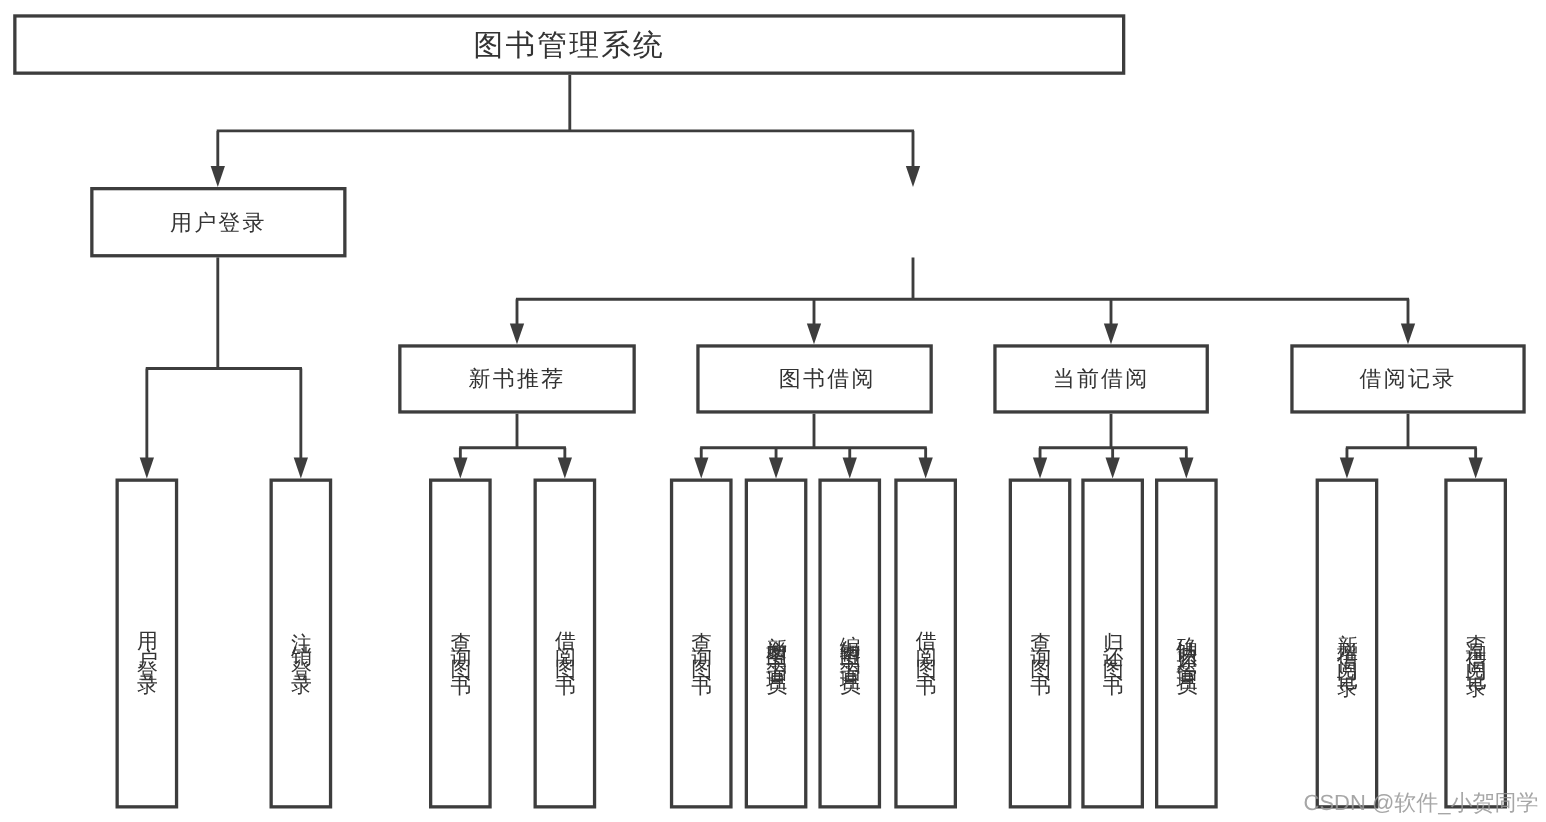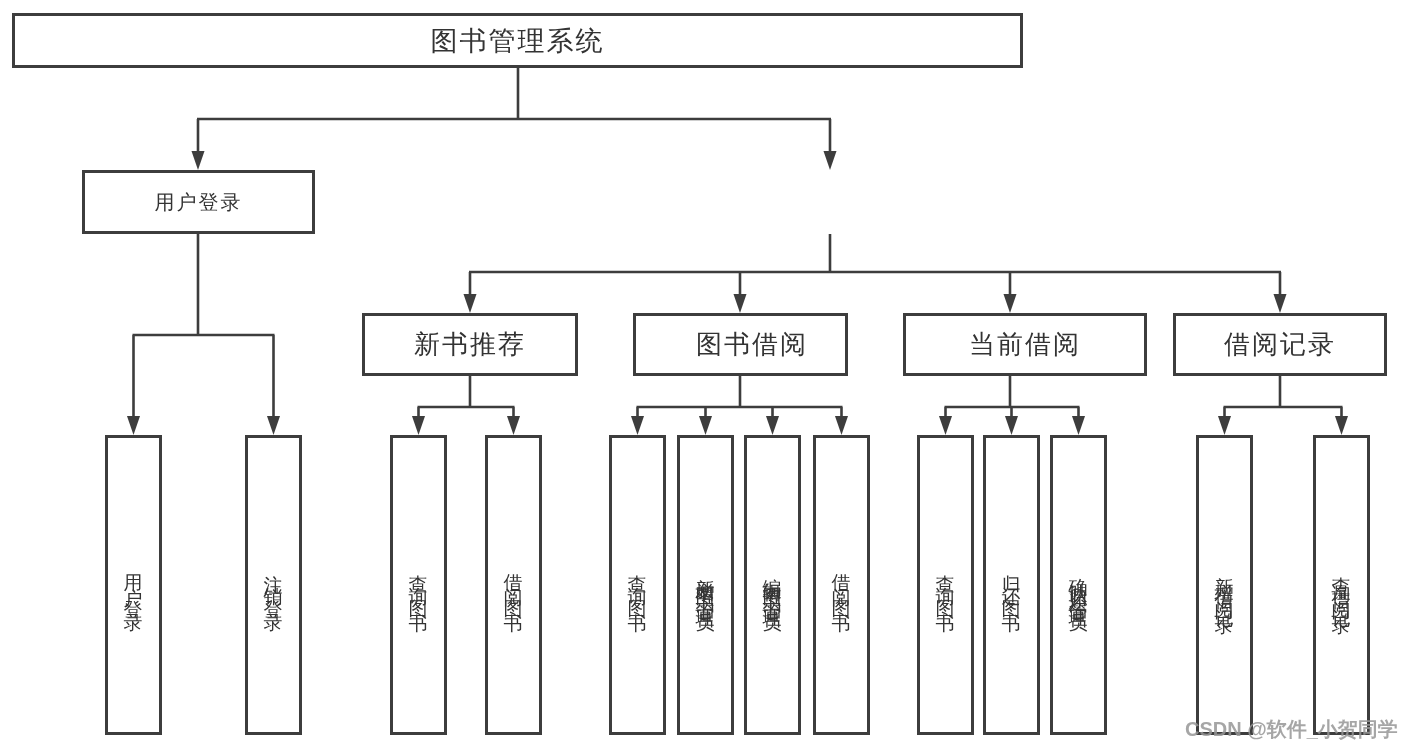--- a/index.html
+++ b/index.html
@@ -40,24 +40,24 @@
   }
   .root-node  { left: 12px;  top: 13px;  width: 1011px; height: 55px; }
   .root-node .label { font-size: 27px; letter-spacing: 2px; }
 
   .l1-node { top: 170px; height: 64px; }
   .l1-node .label { font-size: 20px; letter-spacing: 2px; }
   .n-user-login   { left: 82px;  width: 233px; }
   .n-book-mgmt    { left: 713px; width: 234px; }
 
   .l2-node { top: 313px; height: 63px; }
-  .l2-node .label { font-size: 26px; letter-spacing: 2px; }
+  .l2-node .label { font-size: 20px; letter-spacing: 2px; }
   .n-new-book     { left: 362px;  width: 216px; }
   .n-book-borrow  { left: 633px;  width: 215px; padding-left: 23px; }
-  .n-cur-borrow   { left: 903px;  width: 244px; }
+  .n-cur-borrow   { left: 903px;  width: 196px; }
   .n-borrow-rec   { left: 1173px; width: 214px; }
 
   .leaf {
     top: 435px;
     width: 57px;
     height: 300px;
     border-width: 3px;
   }
   .leaf .label {
     writing-mode: vertical-rl;
@@ -83,21 +83,20 @@
   .lf-12 { left: 1313px; }
 
   .watermark {
     position: absolute;
     left: 1185px;
     top: 716px;
     font-size: 20px;
     color: rgba(150, 150, 150, 0.85);
     white-space: nowrap;
     z-index: 5;
-    font-weight: bold;
   }
 </style>
 </head>
 <body>
 
 <div class="stage">
 
   <svg class="wires" viewBox="0 0 1405 747" fill="none" stroke="#3d3d3d" stroke-width="2.6">
 
     <path d="M518 68 V120 M197 119 H831 M198 119 V155 M830 119 V155"></path>

